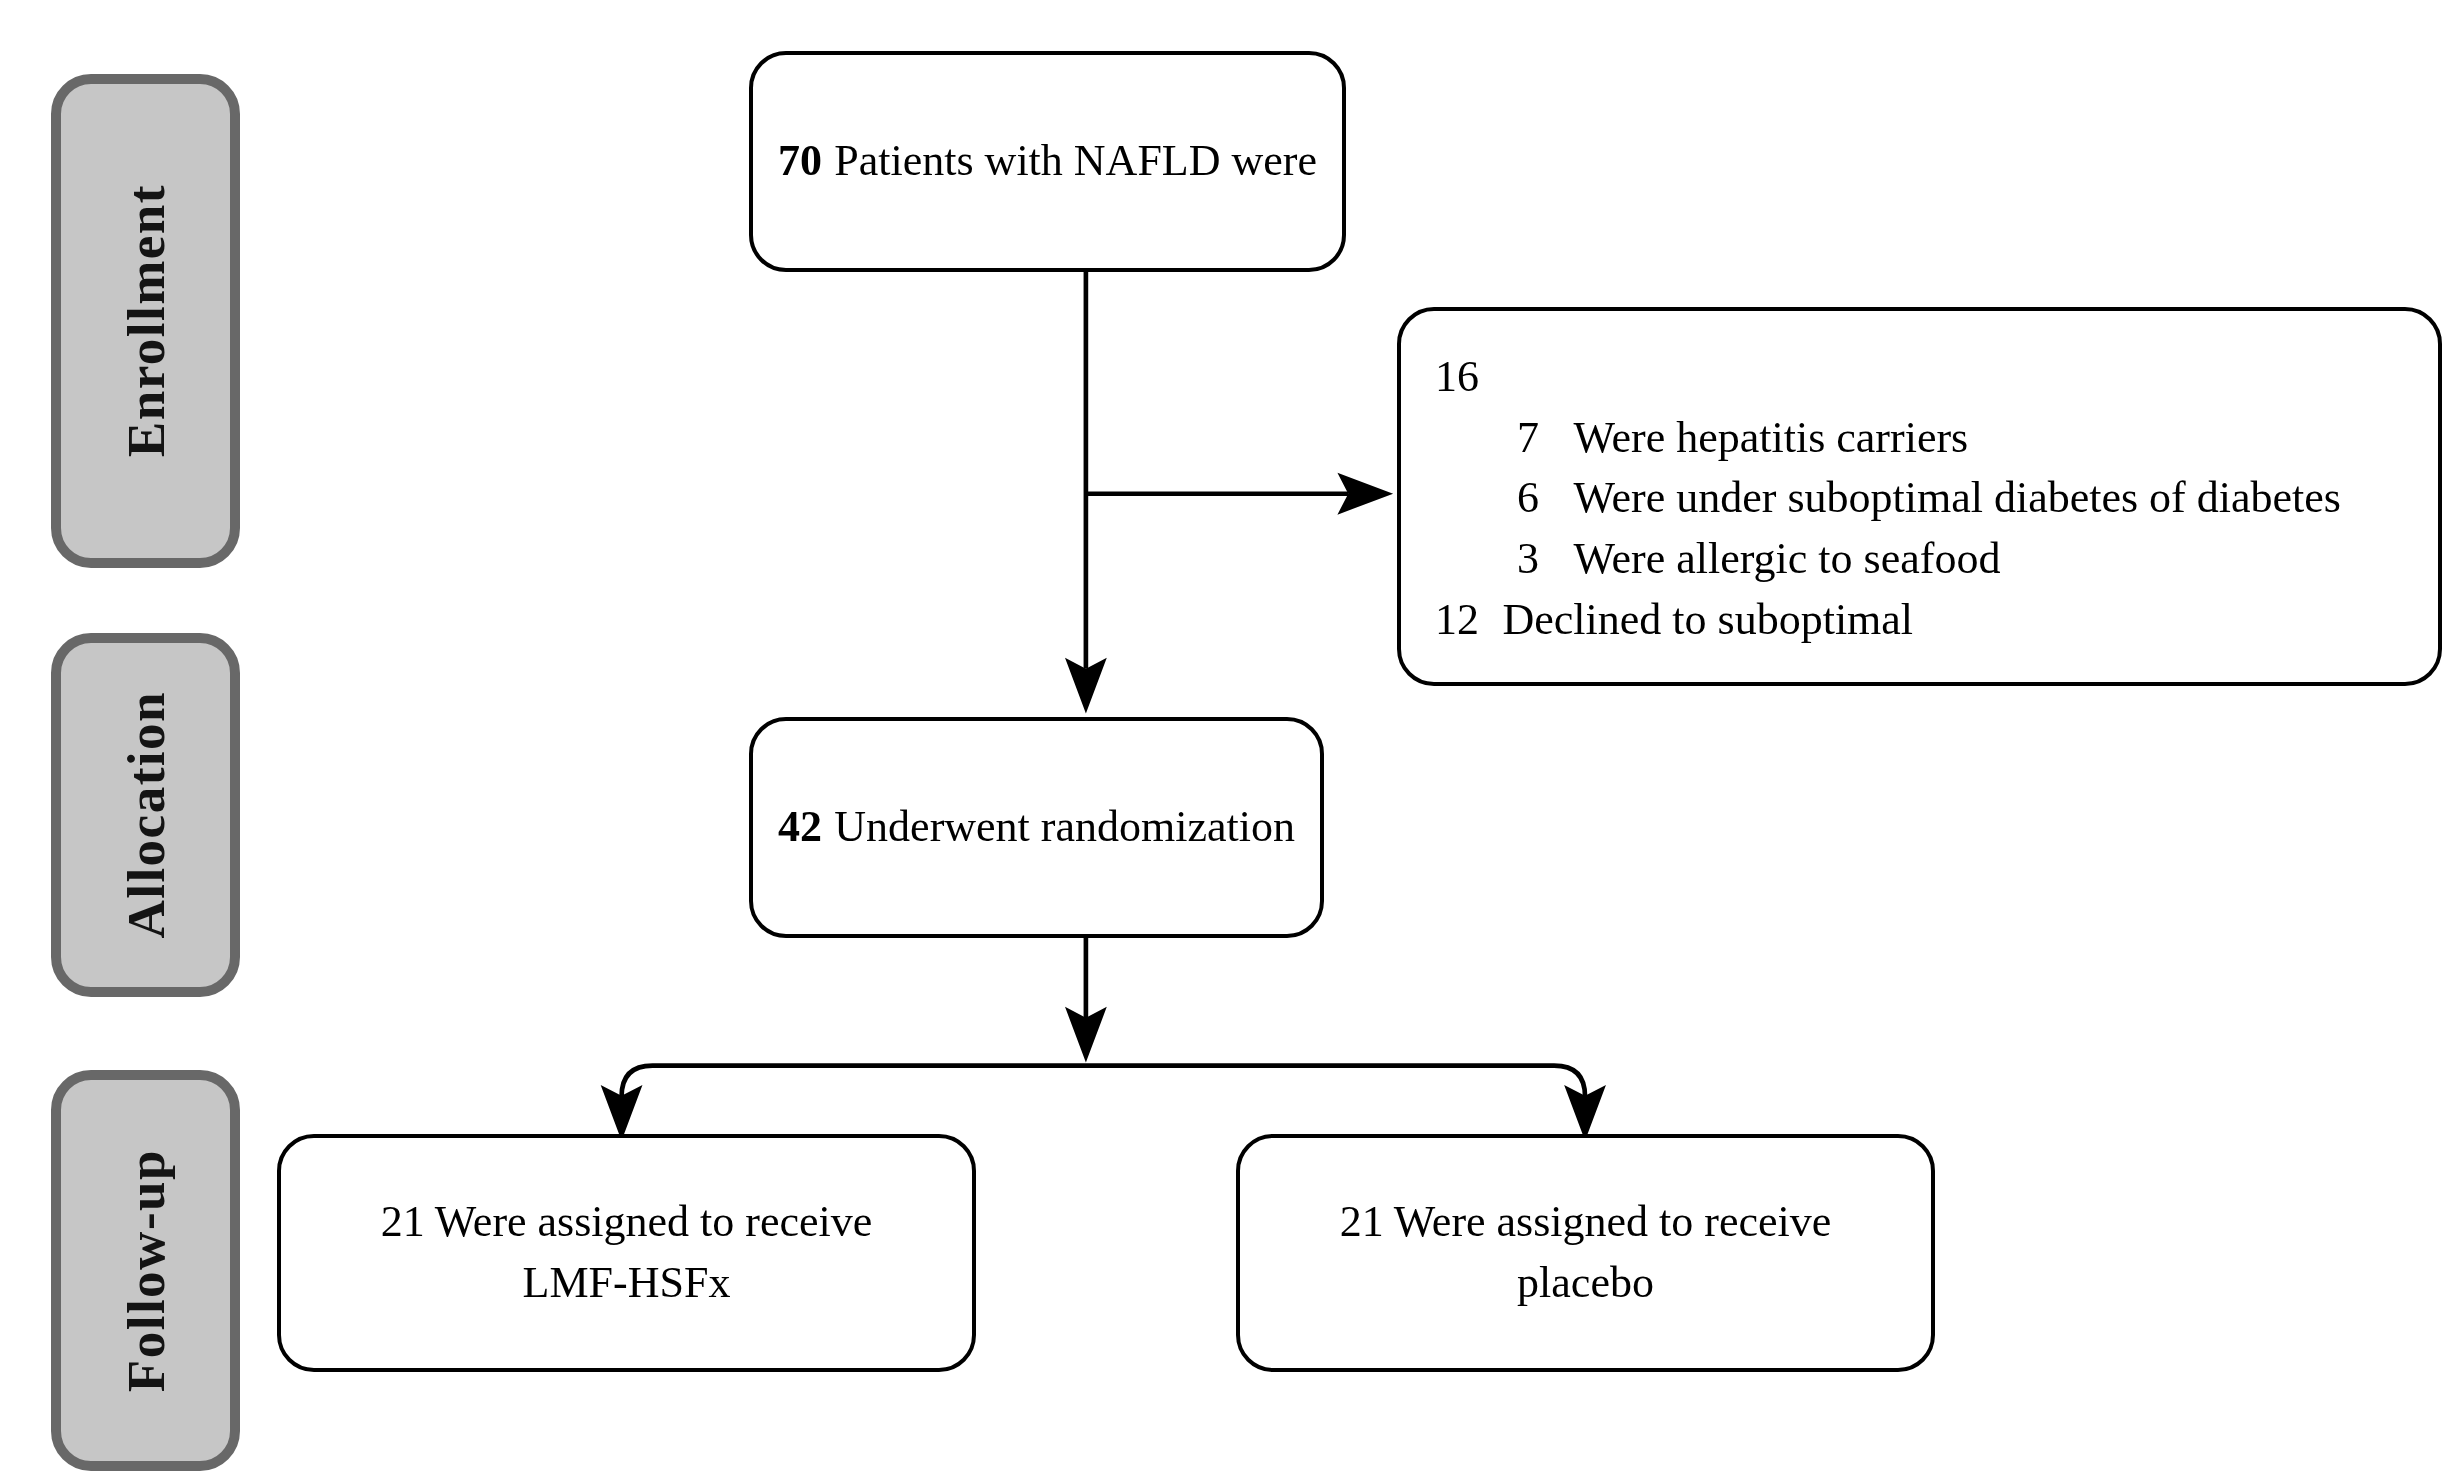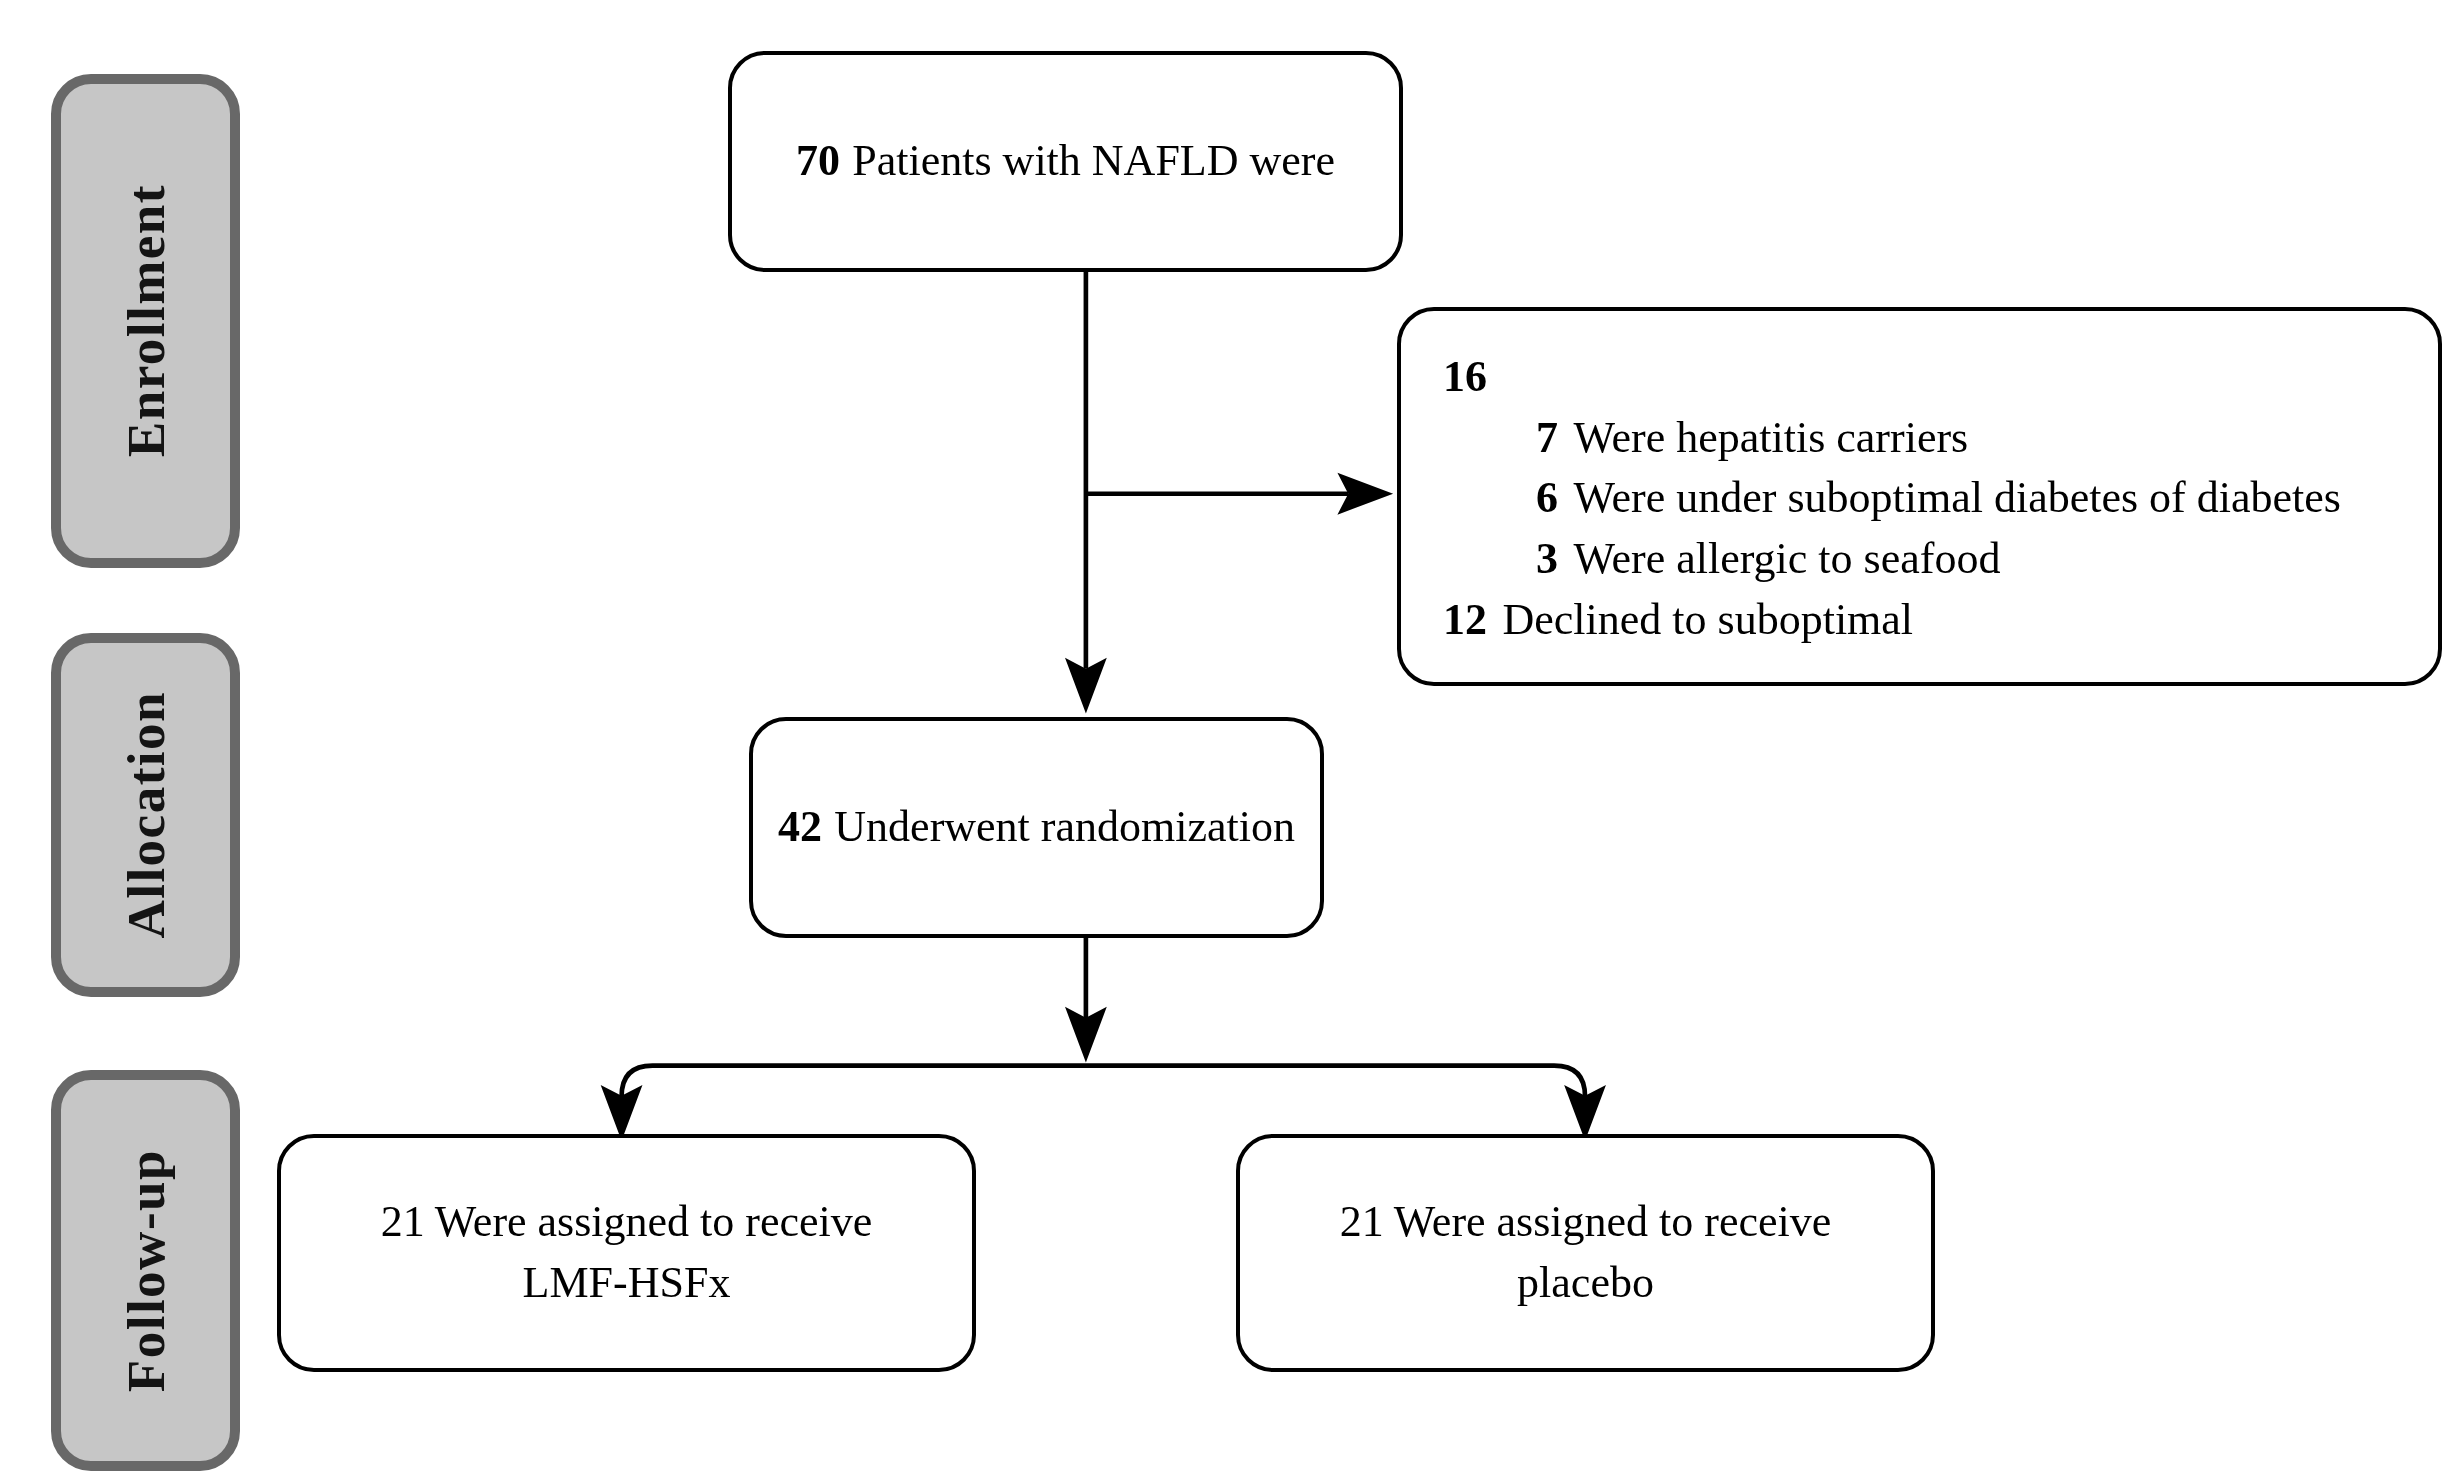--- a/index.html
+++ b/index.html
@@ -49,28 +49,28 @@
   }
   .fbox.center {
     display: flex;
     flex-direction: column;
     align-items: center;
     justify-content: center;
     text-align: center;
   }
   .num { font-weight: bold; margin-right: 0.28em; }
 
-  .box-screened      { left: 728px;  top: 51px;   width: 675px;  height: 221px; }
+  .box-screened      { left: 749px;  top: 51px;   width: 597px;  height: 221px; }
   .box-excluded      { left: 1397px; top: 307px;  width: 1045px; height: 379px; padding: 36px 23px 0 26px; }
   .box-randomized    { left: 749px;  top: 717px;  width: 575px;  height: 221px; }
   .box-arm-left      { left: 277px;  top: 1134px; width: 699px;  height: 238px; }
   .box-arm-right     { left: 1236px; top: 1134px; width: 699px;  height: 238px; }
 
   .exrow { display: flex; }
-  .exrow .exnum { flex: none; width: 60px; text-align: right; font-weight: bold; margin-right: 15.5px; }
+  .exrow .exnum { flex: none; width: 60px; text-align: center; font-weight: normal; margin-right: 15.5px; }
   .exrow.sub { padding-left: 71px; }
 
   
   .arrows {
     position: absolute;
     left: 0; top: 0;
     width: 2462px;
     height: 1482px;
     pointer-events: none;
   }

